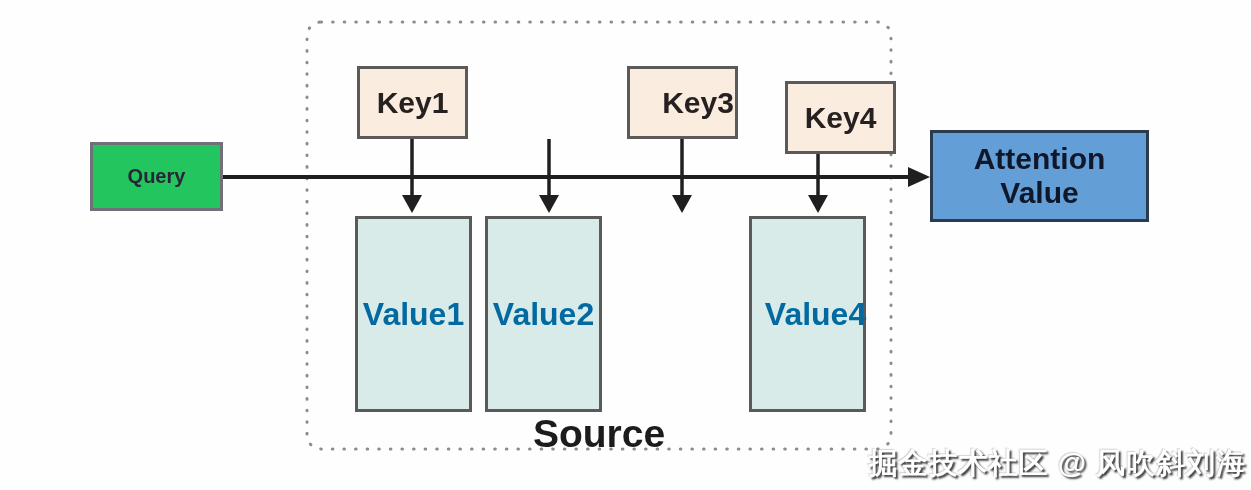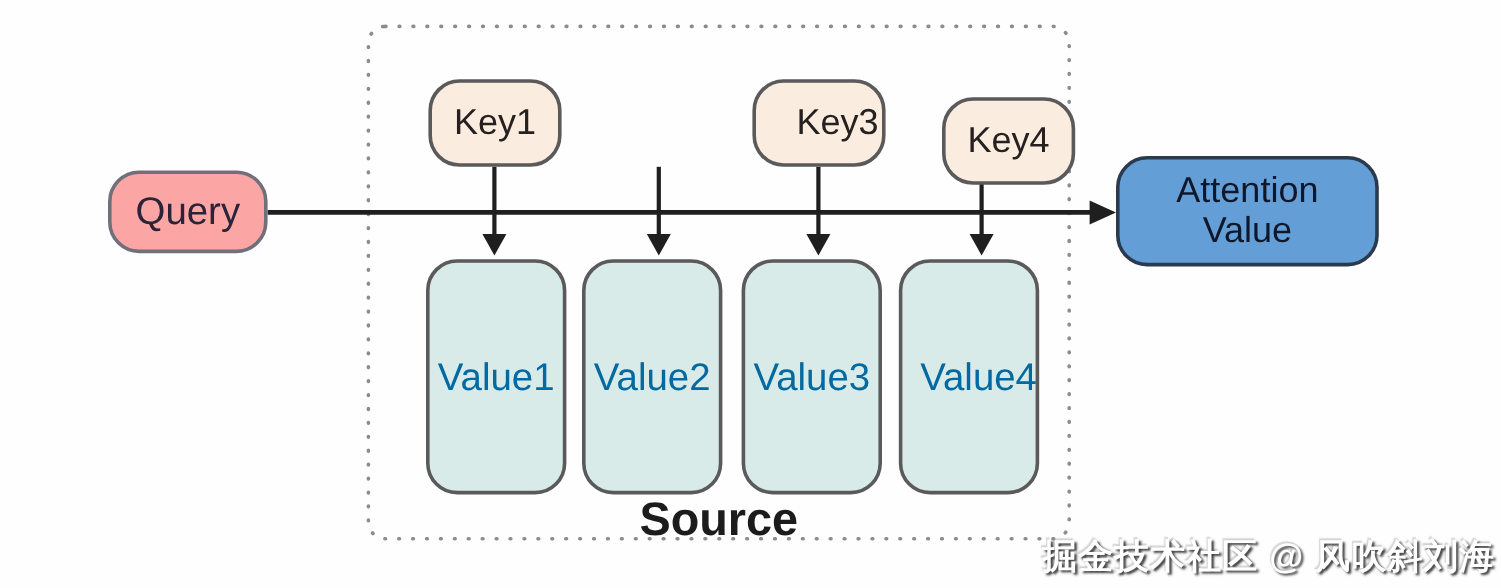--- a/index.html
+++ b/index.html
@@ -16,30 +16,29 @@
     left: 0; top: 0;
     width: 1251px; height: 490px;
     pointer-events: none;
   }
   .box {
     position: absolute;
     display: flex;
     align-items: center;
     justify-content: center;
     text-align: center;
-    font-weight: normal;
+    font-weight: bold;
     box-sizing: border-box;
-    border-radius: 26px;
   }
   .query-box {
     left: 90px; top: 142px; width: 133px; height: 69px;
-    background: #fca5a5;
+    background: #22c55e;
     border: 3px solid #70707a;
     color: #2b2438;
-    font-size: 32px;
+    font-size: 20px;
   }
   .key-box {
     top: 66px; width: 111px; height: 73px;
     background: #faecdf;
     border: 3px solid #5a5a5a;
     color: #262120;
     font-size: 30px;
   }
   .key-1 { left: 357px; }
   .key-2 { left: 494px; }
@@ -112,21 +111,20 @@
   </svg>
 
   <div class="box query-box">Query</div>
 
   <div class="box key-box key-1">Key1</div>
   <div class="box key-box key-3">Key3</div>
   <div class="box key-box key-4">Key4</div>
 
   <div class="box value-box value-1">Value1</div>
   <div class="box value-box value-2">Value2</div>
-  <div class="box value-box value-3">Value3</div>
   <div class="box value-box value-4">Value4</div>
 
   <div class="box attention-box">Attention Value</div>
 
   <div class="source-label">Source</div>
 
   <div class="watermark">掘金技术社区 @ 风吹斜刘海</div>
 
 </div>
 

